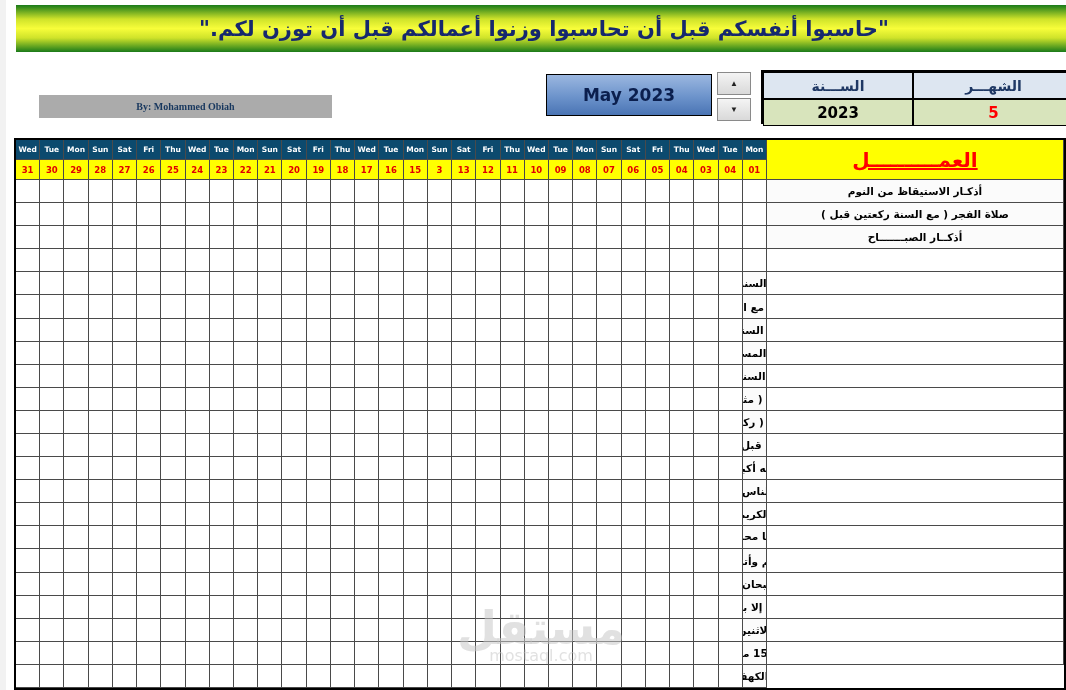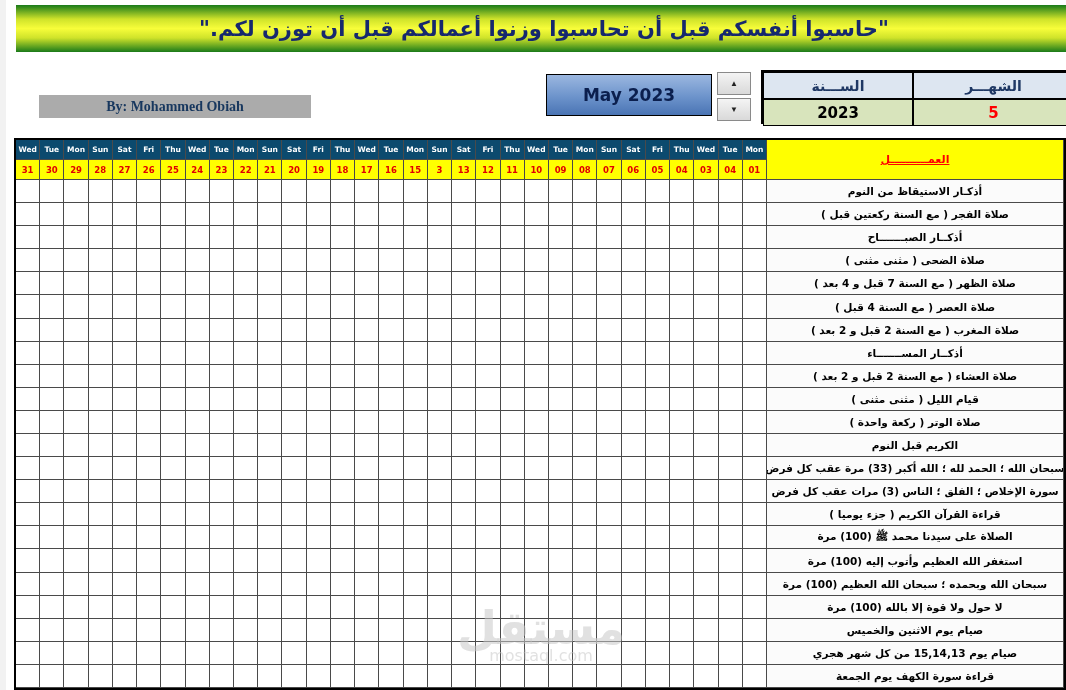--- a/index.html
+++ b/index.html
@@ -12,24 +12,24 @@
   
   .banner {
     position:absolute; left:10px; top:5px; width:1056px; height:47px;
     background:linear-gradient(180deg,#1a7a1a 0%,#cfe32a 30%,#f7fd3a 50%,#cfe32a 70%,#1a7a1a 100%);
     display:flex; align-items:center; justify-content:center;
     direction:rtl;
   }
   .banner span { font-size:21px; font-weight:bold; color:#16286e; }
   
   .author {
-    position:absolute; left:33px; top:95px; width:272px; height:23px;
+    position:absolute; left:33px; top:95px; width:293px; height:23px;
     background:#ababab; display:flex; align-items:center; justify-content:center;
     font-family:"Liberation Serif","DejaVu Serif",serif;
-    font-size:14px; font-weight:bold; color:#17375e;
+    font-size:10px; font-weight:bold; color:#17375e;
   }
   
   .month-display {
     position:absolute; left:540px; top:74px; width:166px; height:42px;
     background:linear-gradient(180deg,#9bb7e0 0%,#6c93cb 55%,#4a74b4 100%);
     border:1px solid #000;
     display:flex; align-items:center; justify-content:center;
     font-size:17px; font-weight:bold; color:#0b1f4e;
   }
   
@@ -63,21 +63,21 @@
     border:2px solid #000; background:#fff; z-index:1;
   }
   .gcell {
     border-right:1px solid #4a4a4a; border-bottom:1px solid #4a4a4a;
     display:flex; align-items:center; justify-content:center;
     overflow:hidden;
   }
   .day-cell  { background:#0c4a6e; color:#ffffff; font-weight:bold; font-size:7.5px; }
   .date-cell { background:#ffff00; color:#e00000; font-weight:bold; font-size:8.5px; }
   .deed-header {
-    background:#ffff00; color:#ff0000; font-weight:bold; font-size:11px;
+    background:#ffff00; color:#ff0000; font-weight:bold; font-size:20px;
     direction:rtl; text-decoration:underline;
   }
   .track-cell { background:#ffffff; cursor:cell; }
   .label-cell {
     background:#fbfbfb; color:#000; font-weight:bold; font-size:10.5px;
     direction:rtl; white-space:nowrap; padding:8px 4px;
   }
   
   .watermark {
     position:absolute; left:430px; top:603px; width:210px; text-align:center;
@@ -295,21 +295,20 @@
       <div class="gcell track-cell"></div>
       <div class="gcell track-cell"></div>
       <div class="gcell track-cell"></div>
       <div class="gcell track-cell"></div>
       <div class="gcell track-cell"></div>
       <div class="gcell track-cell"></div>
       <div class="gcell track-cell"></div>
       <div class="gcell track-cell"></div>
       <div class="gcell track-cell"></div>
       <div class="gcell track-cell"></div>
-      <div class="gcell label-cell">صلاة الضحى ( مثنى مثنى )</div>
       <div class="gcell track-cell"></div>
       <div class="gcell track-cell"></div>
       <div class="gcell track-cell"></div>
       <div class="gcell track-cell"></div>
       <div class="gcell track-cell"></div>
       <div class="gcell track-cell"></div>
       <div class="gcell track-cell"></div>
       <div class="gcell track-cell"></div>
       <div class="gcell track-cell"></div>
       <div class="gcell track-cell"></div>

